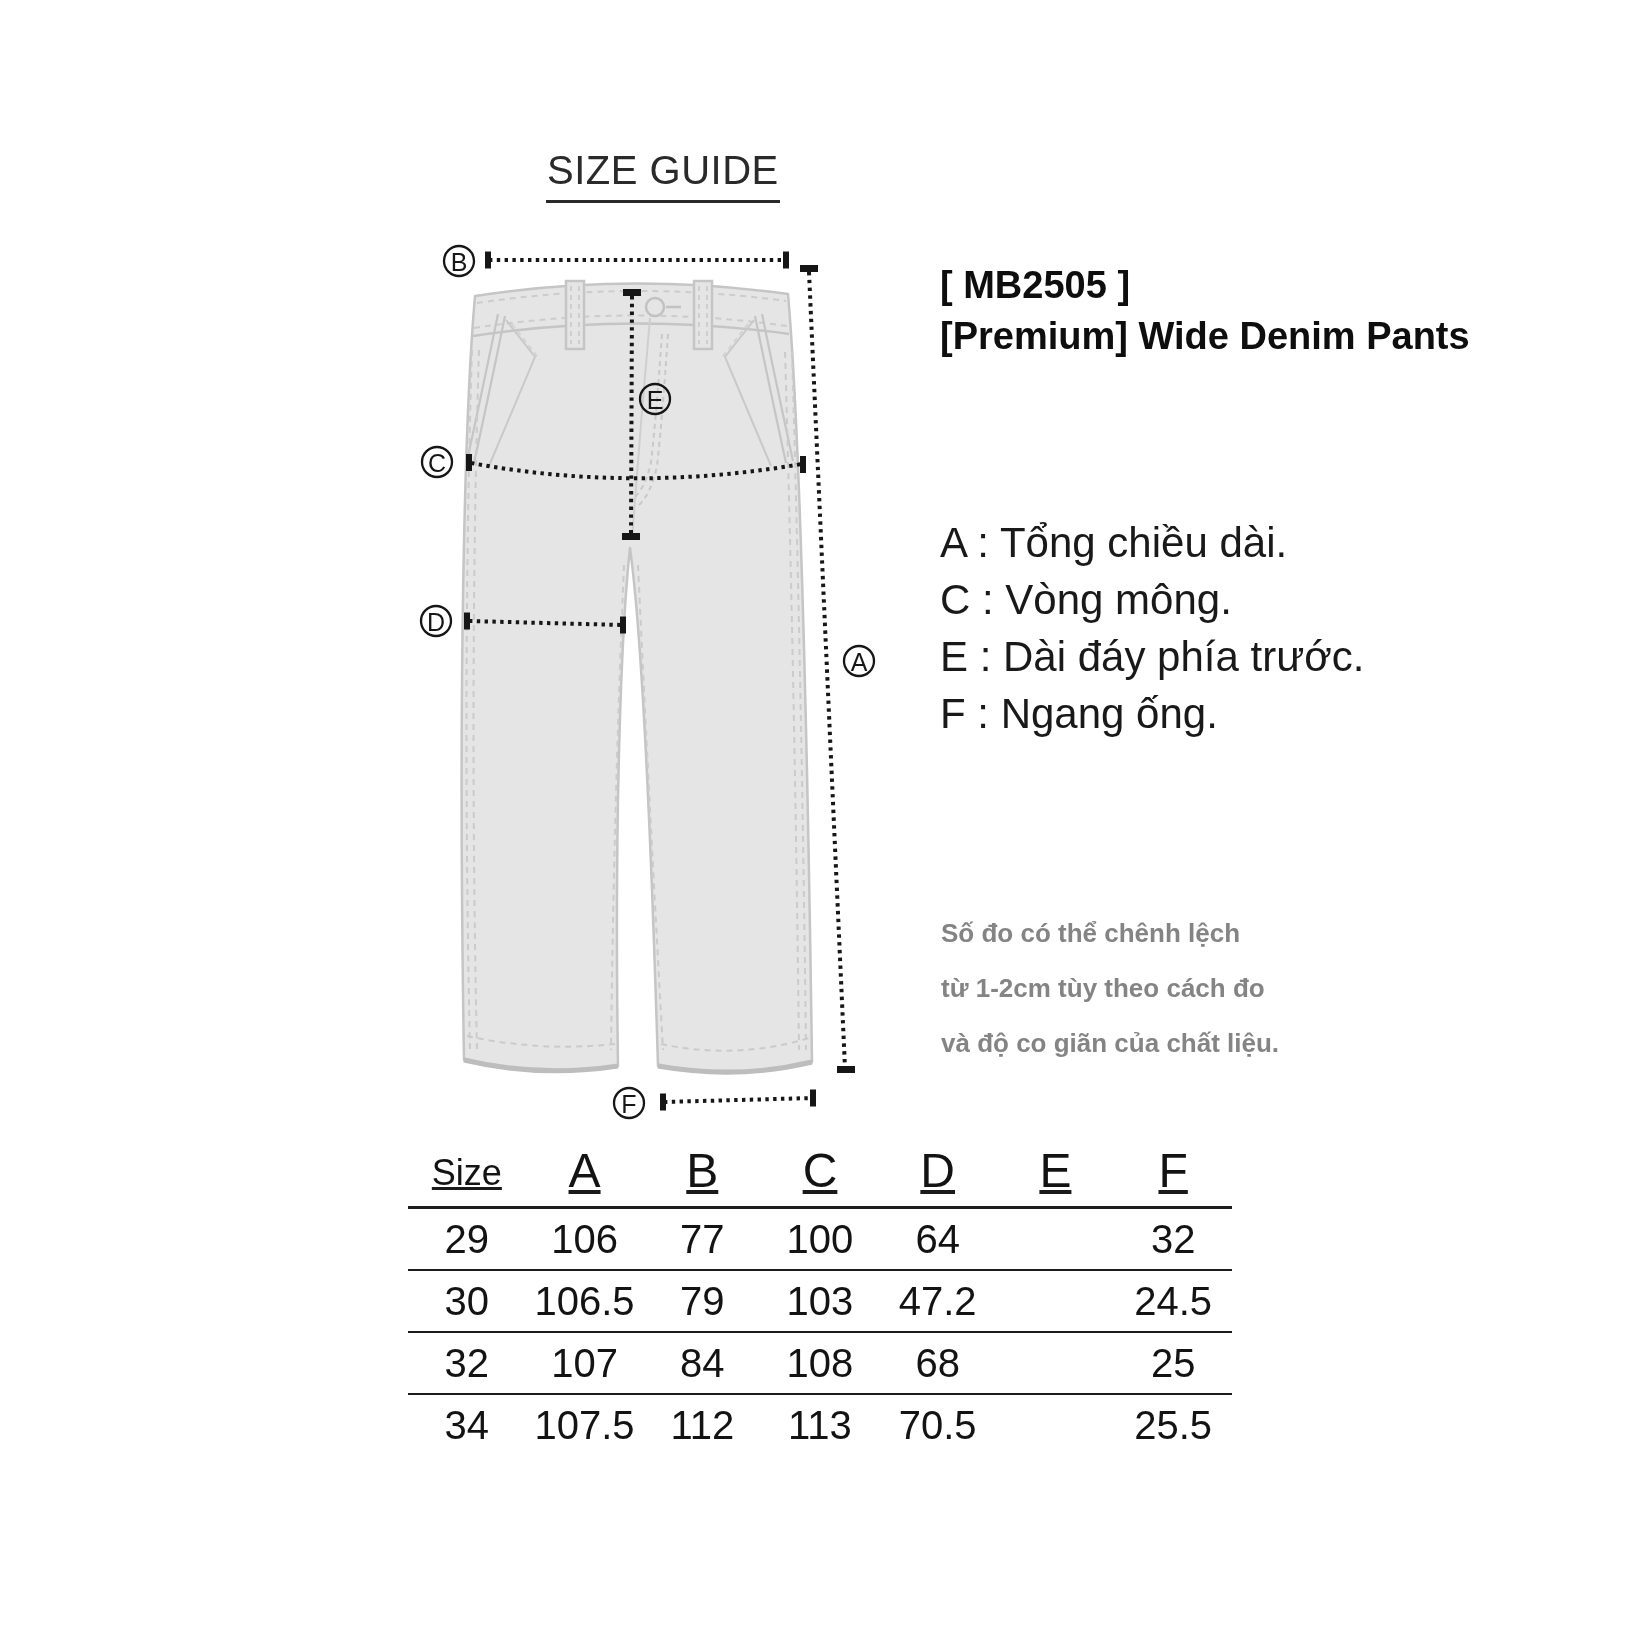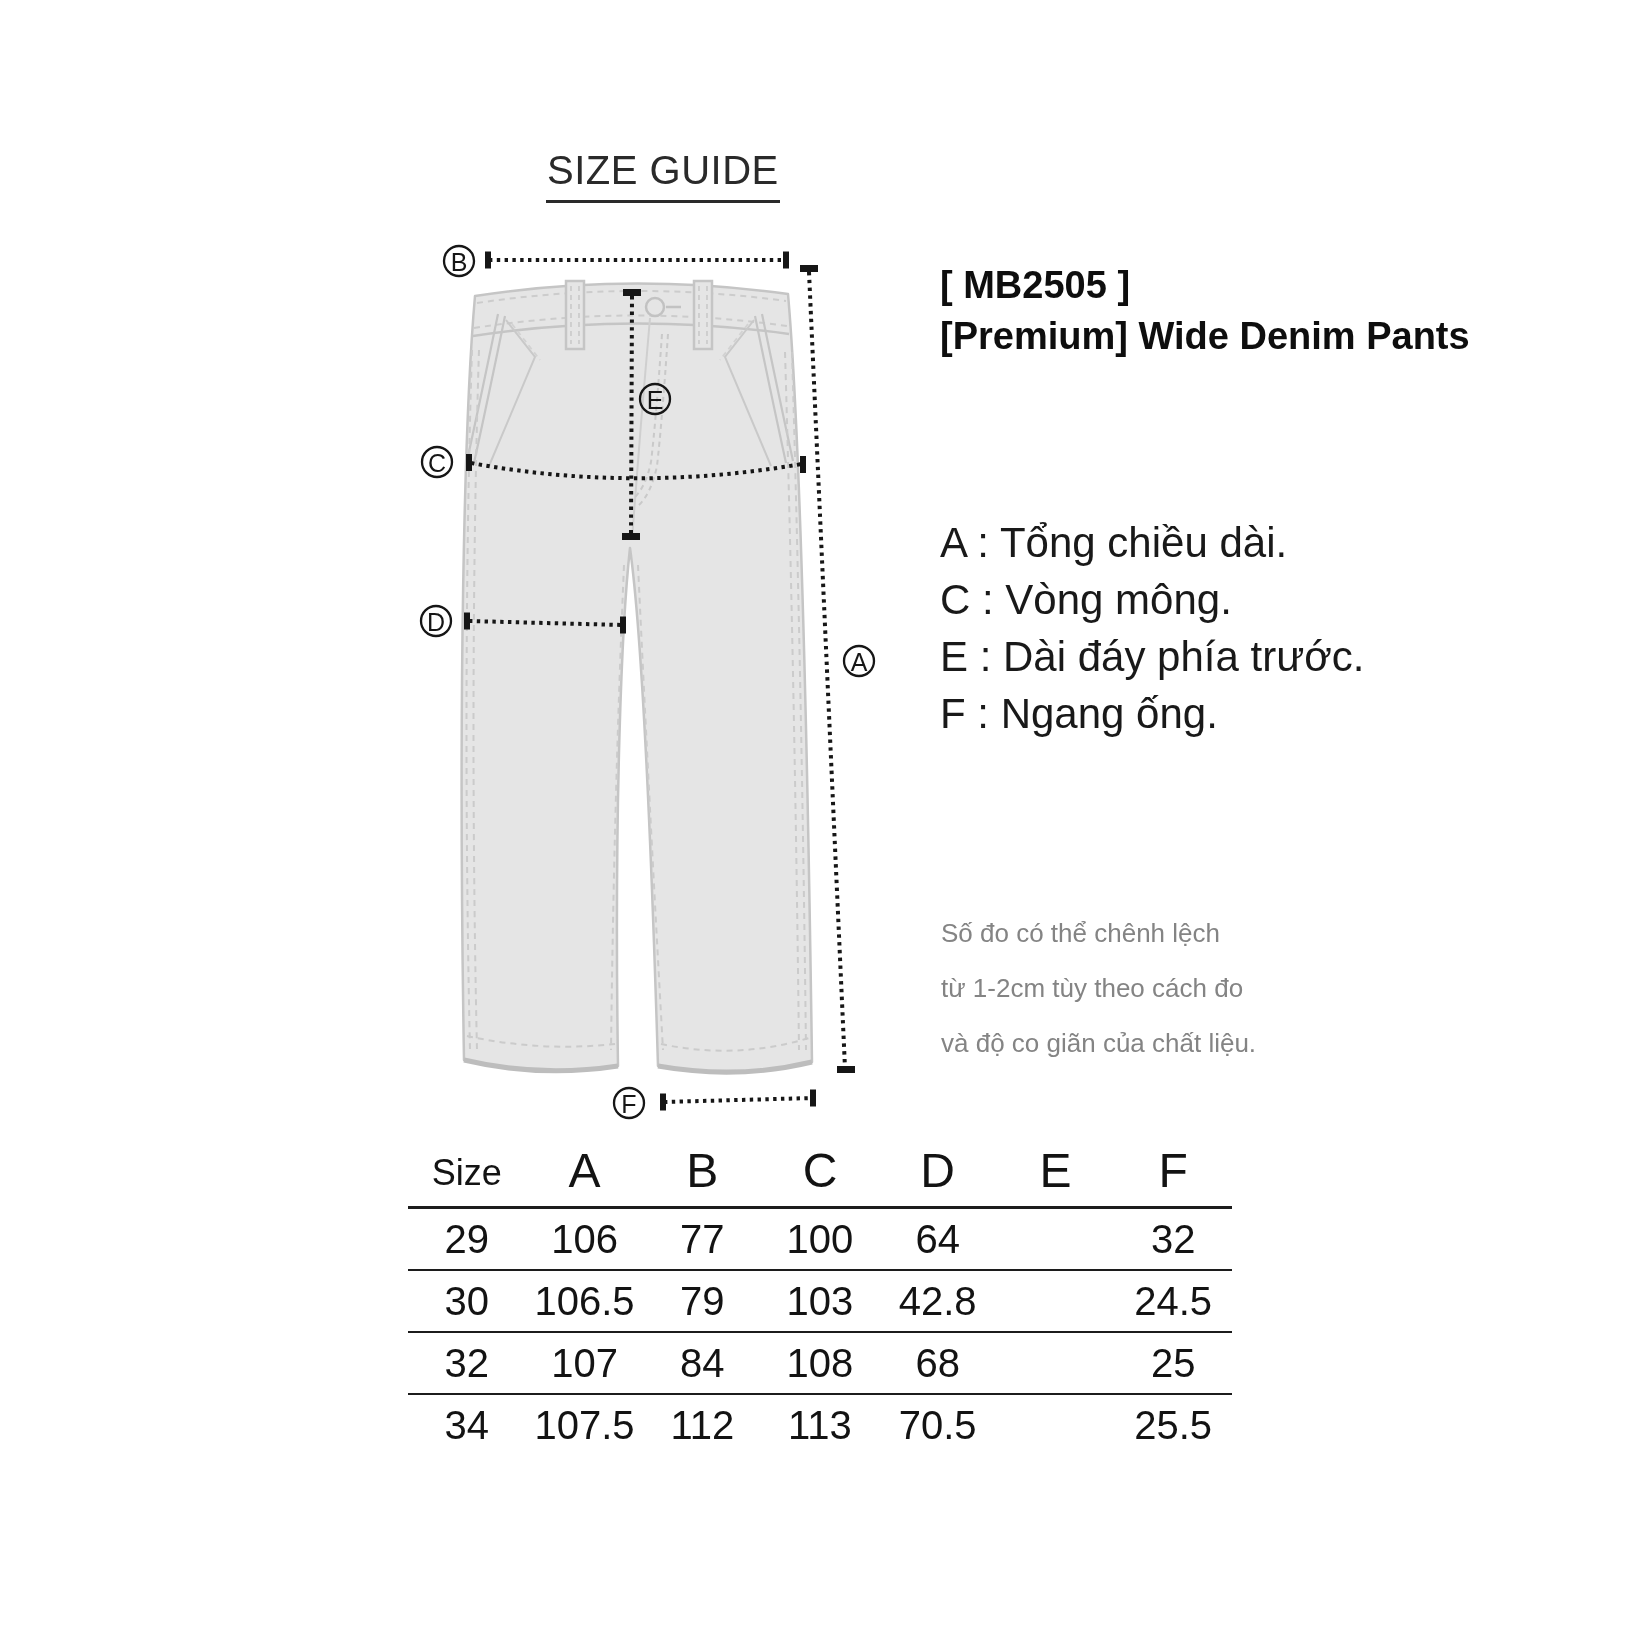--- a/index.html
+++ b/index.html
@@ -7,25 +7,25 @@
           font-family:"Liberation Sans","DejaVu Sans",sans-serif;color:#1a1a1a;}
   .abs{position:absolute;}
 
   .page-title{left:546px;top:148px;font-size:40px;letter-spacing:.5px;color:#2a2a2a;
               border-bottom:3px solid #2a2a2a;padding:0 1px 7px 1px;font-weight:500;text-align:right;}
 
   .product{left:940px;top:260px;font-size:38px;font-weight:700;line-height:51px;color:#0e0e0e;}
 
   .legend{left:940px;top:514px;font-size:42px;line-height:57px;color:#191919;}
 
-  .note{left:941px;top:906px;font-size:26px;line-height:55px;color:#848484;}
+  .note{left:941px;top:906px;font-size:26px;line-height:55px;color:#848484;font-weight:bold;}
 
   .size-table{left:408px;top:1134px;width:824px;}
   .t-head{display:grid;grid-template-columns:repeat(7,1fr);height:72px;align-items:end;
-          border-bottom:3px solid #1c1c1c;}
+          border-bottom:3px solid #1c1c1c;text-decoration:underline;}
   .t-head .cell{text-align:center;font-size:48px;padding-bottom:8px;color:#131313;}
   .t-head .cell.size{font-size:36px;padding-bottom:12px;}
   .t-row{display:grid;grid-template-columns:repeat(7,1fr);height:60px;align-items:center;
          border-bottom:2.5px solid #1c1c1c;}
   .t-row:last-child{border-bottom:none;}
   .t-row .cell{text-align:center;font-size:40px;color:#131313;}
 
   svg text.marker{font-family:"Liberation Sans","DejaVu Sans",sans-serif;font-size:25px;fill:#161616;}
 </style>
 </head>
@@ -177,21 +177,21 @@
       <div class="cell">100</div>
       <div class="cell">64</div>
       <div class="cell"></div>
       <div class="cell">32</div>
     </div>
     <div class="t-row">
       <div class="cell">30</div>
       <div class="cell">106.5</div>
       <div class="cell">79</div>
       <div class="cell">103</div>
-      <div class="cell">42.8</div>
+      <div class="cell">47.2</div>
       <div class="cell"></div>
       <div class="cell">24.5</div>
     </div>
     <div class="t-row">
       <div class="cell">32</div>
       <div class="cell">107</div>
       <div class="cell">84</div>
       <div class="cell">108</div>
       <div class="cell">68</div>
       <div class="cell"></div>

